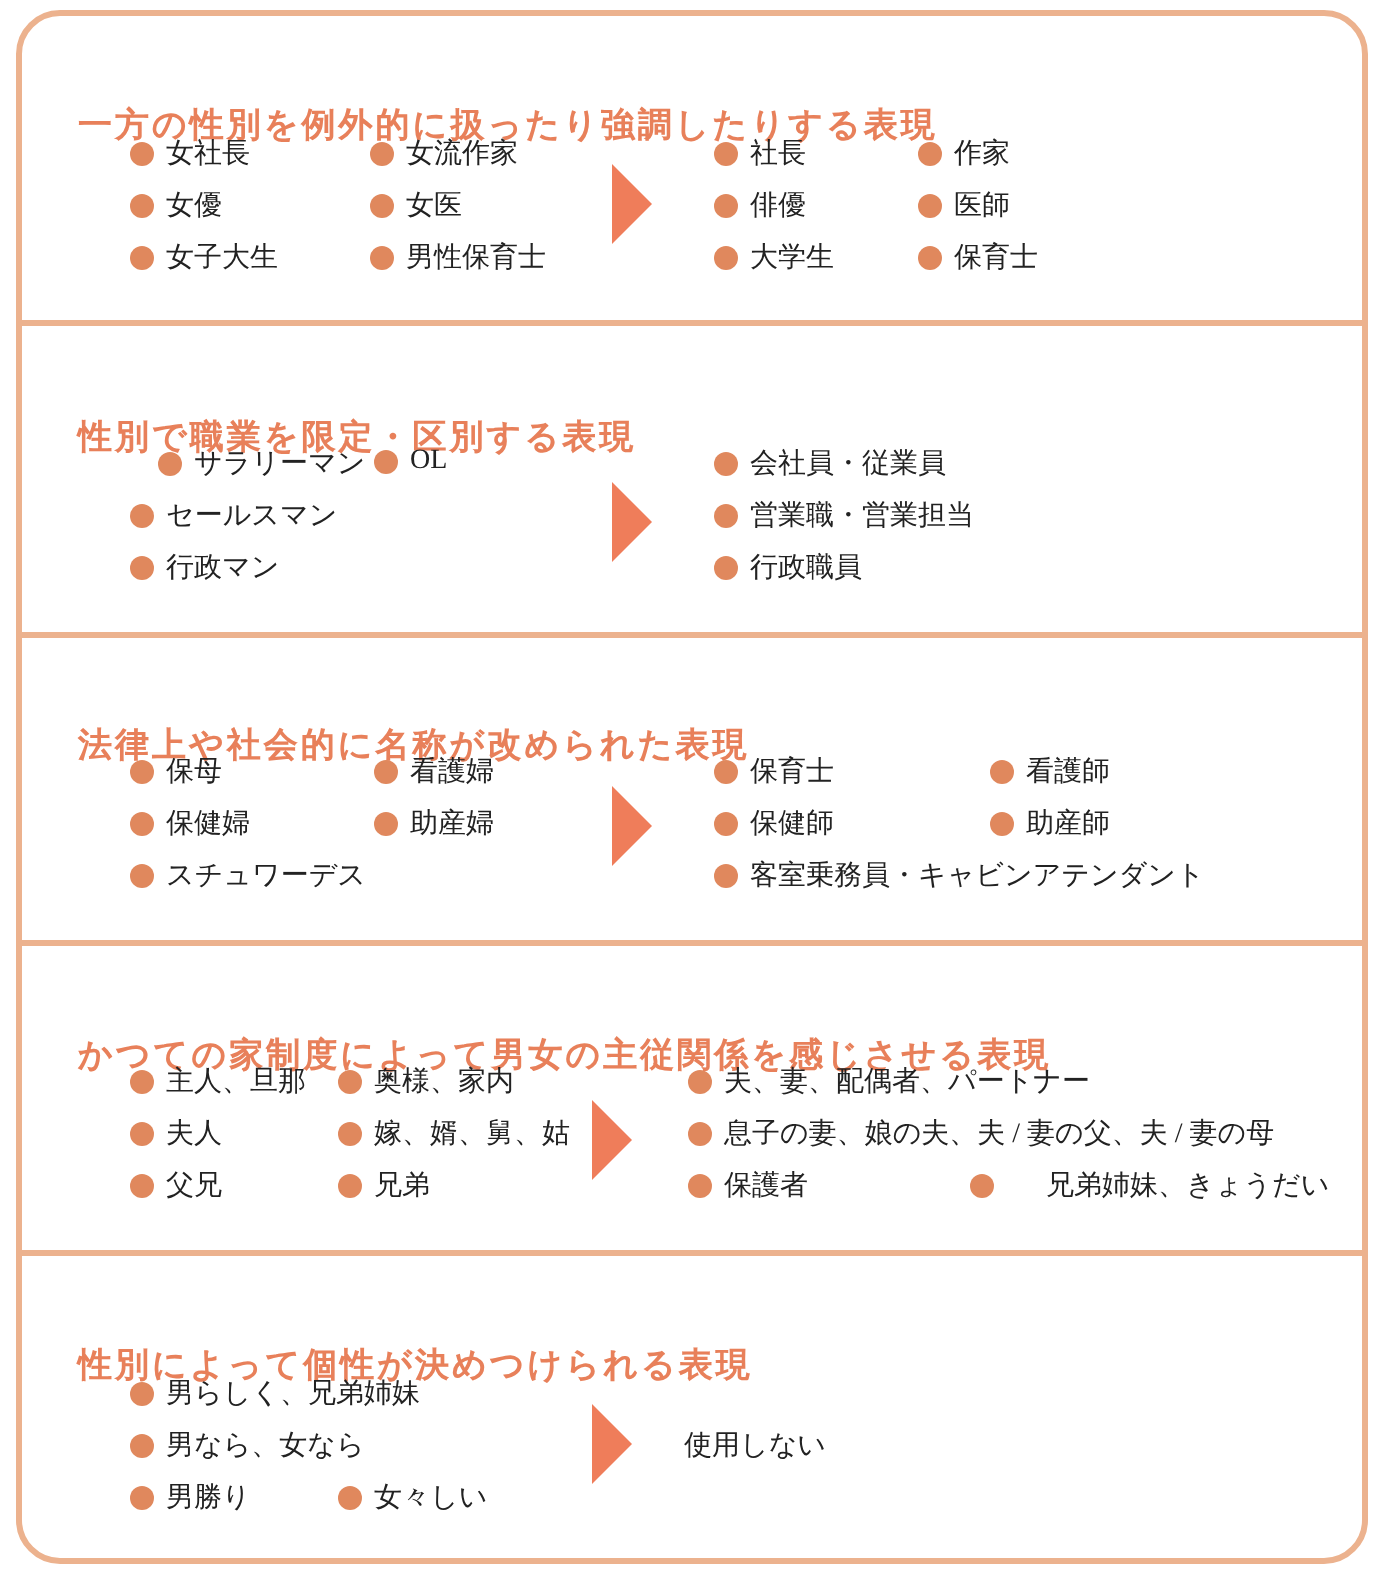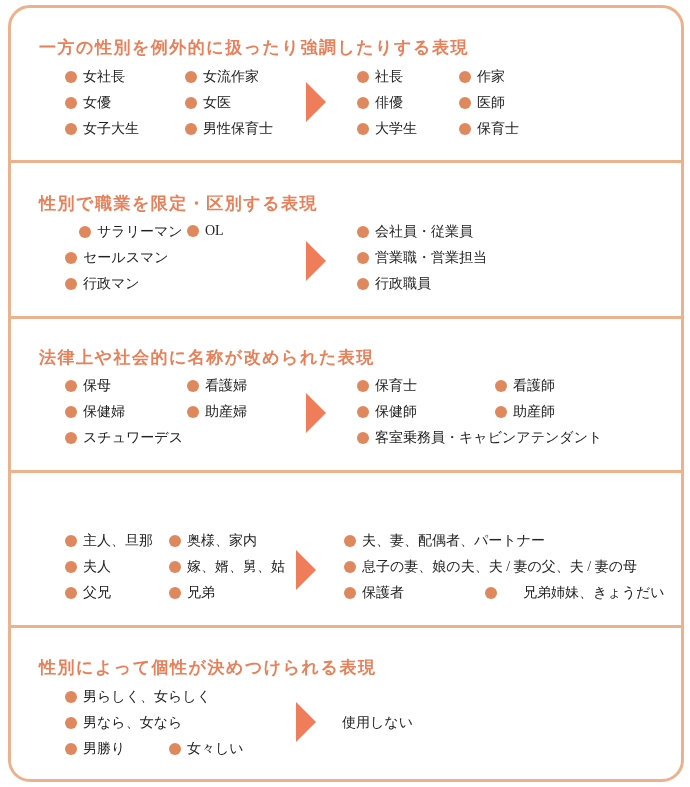--- a/index.html
+++ b/index.html
@@ -4,21 +4,21 @@
 <style>
   html, body { margin: 0; padding: 0; background: #ffffff; }
   body { width: 690px; height: 787px; position: relative; font-family: "DejaVu Sans", "Liberation Sans", sans-serif; color: #222; }
   .frame {
     position: absolute; left: 8px; top: 5px; width: 670px; height: 771px;
     border: 3px solid #ecb28e; border-radius: 22px; overflow: hidden; background: #fff;
   }
   .section { position: absolute; left: 0; right: 0; border-bottom: 3px solid #ecb28e; }
   .section:last-child { border-bottom: none; }
   .title {
-    position: absolute; left: 28px; font-size: 17px; font-weight: bold; color: #e8805a; letter-spacing: 1.5px; white-space: nowrap;
+    position: absolute; left: 28px; font-size: 17px; font-weight: bold; color: #e8805a; letter-spacing: 1.5px; white-space: nowrap; margin-top: 15px;
   }
   .item {
     position: absolute; font-size: 14px; color: #222; white-space: nowrap; display: flex; align-items: center; font-family: Liberation Serif, serif;
   }
   .dot { width: 12px; height: 12px; border-radius: 50%; background: #e0885d; margin-right: 6px; flex: 0 0 12px; }
   .arrow {
     position: absolute; width: 0; height: 0;
     border-top: 20px solid transparent; border-bottom: 20px solid transparent; border-left: 20px solid #ef7d5a;
   }
   .plain { position: absolute; font-size: 14px; color: #222; white-space: nowrap; }
@@ -153,20 +153,21 @@
         <span class="dot"></span>
         <span>助産師</span>
       </div>
     <div class="item" style="left:346px; top:110px;">
         <span class="dot"></span>
         <span>客室乗務員・キャビンアテンダント</span>
       </div>
   </div>
 
   <div class="section" style="top:465px; height:152px;">
+    <div class="title" style="top:28px;">かつての家制度によって男女の主従関係を感じさせる表現</div>
     <div class="item" style="left:54px; top:59px;">
         <span class="dot"></span>
         <span>主人、旦那</span>
       </div>
     <div class="item" style="left:158px; top:59px;">
         <span class="dot"></span>
         <span>奥様、家内</span>
       </div>
     <div class="item" style="left:54px; top:85px;">
         <span class="dot"></span>
@@ -200,21 +201,21 @@
     <div class="item" style="left:474px; top:111px;gap:20px;">
         <span class="dot"></span>
         <span>兄弟姉妹、きょうだい</span>
       </div>
   </div>
 
   <div class="section" style="top:620px; height:151px;">
     <div class="title" style="top:28px;">性別によって個性が決めつけられる表現</div>
     <div class="item" style="left:54px; top:60px;">
         <span class="dot"></span>
-        <span>男らしく、女らしく</span>
+        <span>男らしく、兄弟姉妹</span>
       </div>
     <div class="item" style="left:54px; top:86px;">
         <span class="dot"></span>
         <span>男なら、女なら</span>
       </div>
     <div class="item" style="left:54px; top:112px;">
         <span class="dot"></span>
         <span>男勝り</span>
       </div>
     <div class="item" style="left:158px; top:112px;">

